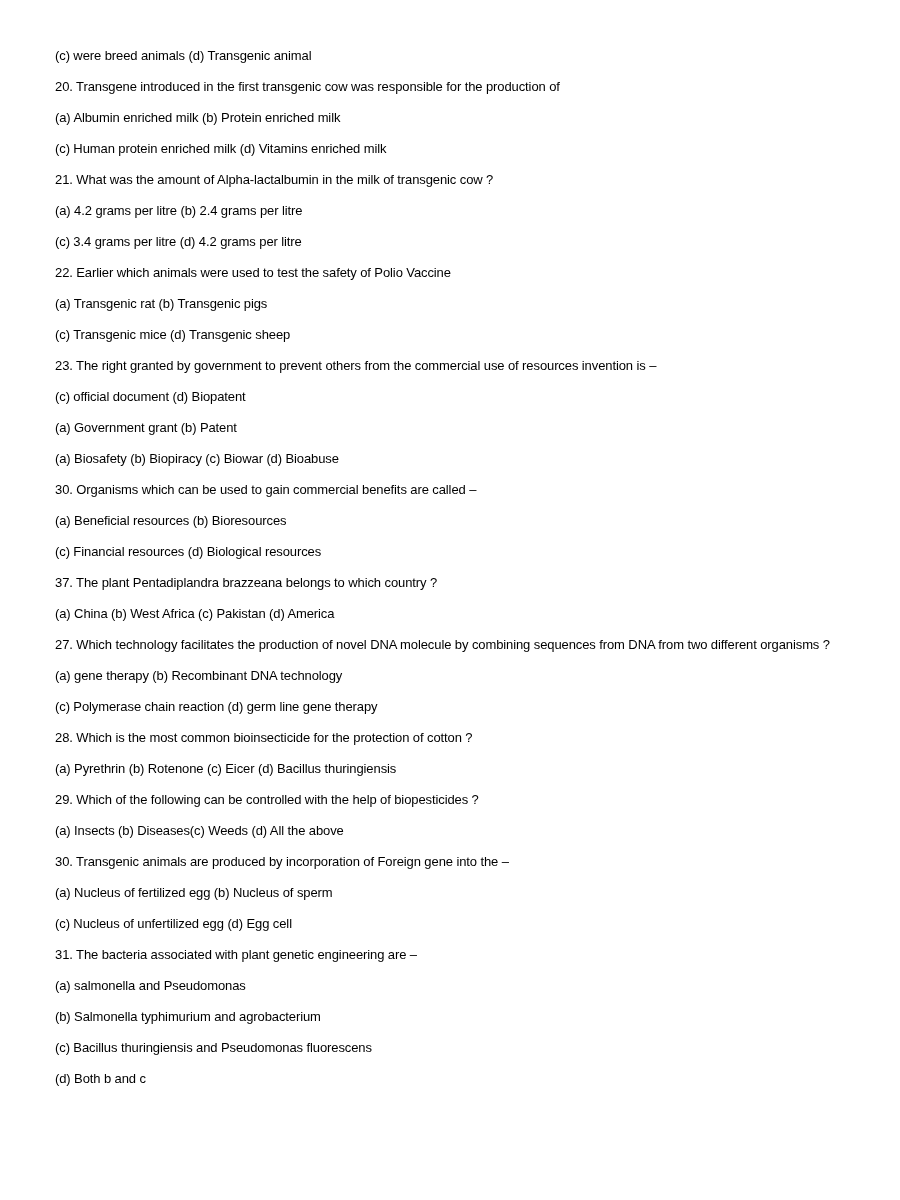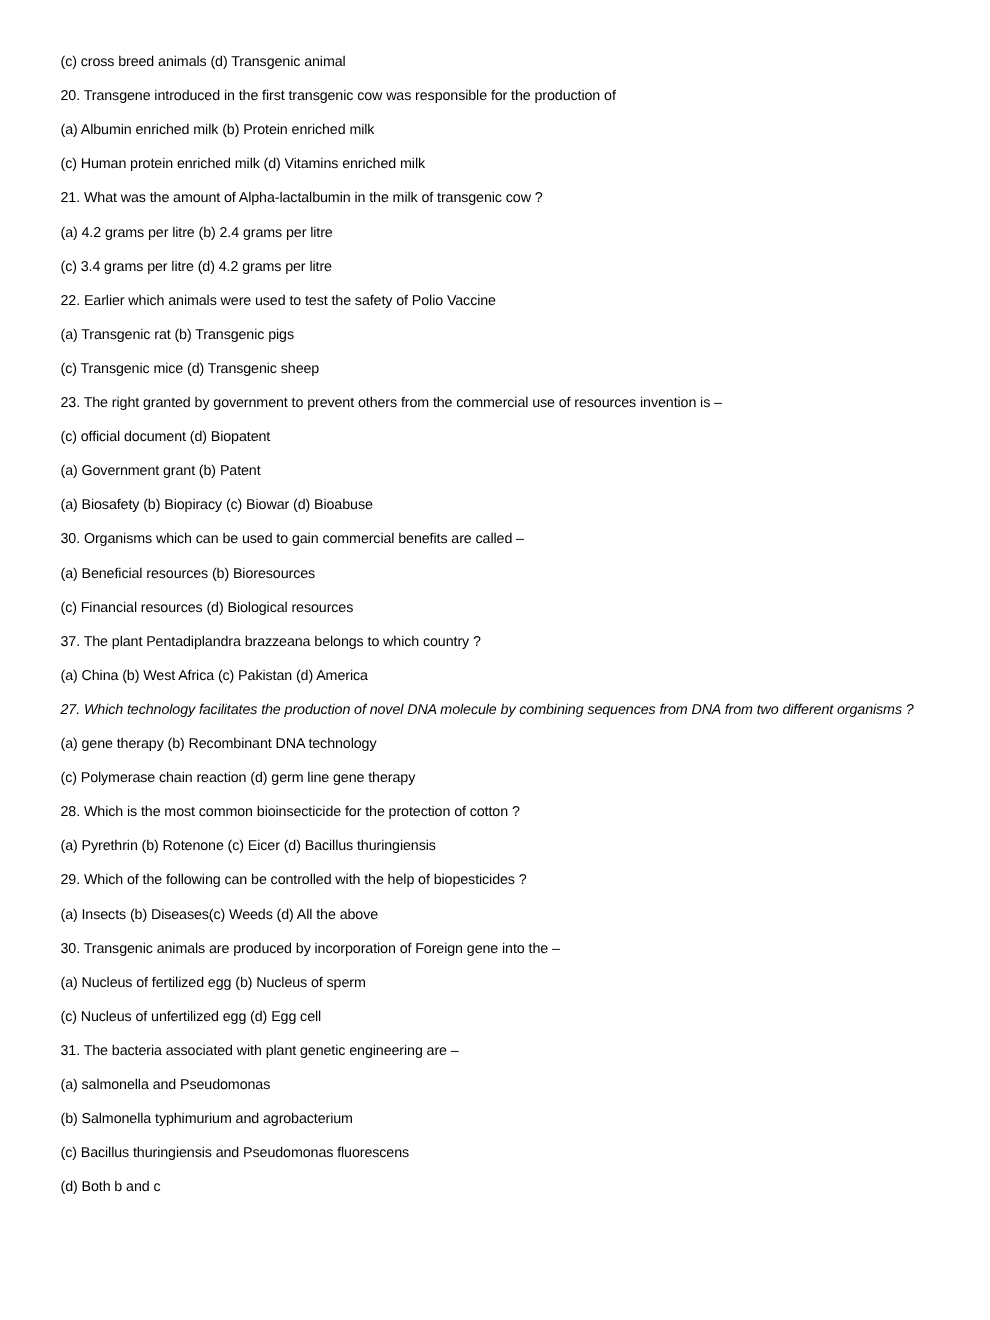--- a/index.html
+++ b/index.html
@@ -22,28 +22,27 @@
       width: 790px;
     }
     .line {
       font-size: 13px;
       line-height: 17px;
       margin: 0 0 14px 0;
       white-space: normal;
       letter-spacing: -0.1px;
     }
     .line.wrap {
-      font-style: italic;
     }
   </style>
 </head>
 <body>
 
 <div class="page">
-  <p class="line">(c) cross breed animals (d) Transgenic animal</p>
+  <p class="line">(c) were breed animals (d) Transgenic animal</p>
   <p class="line">20. Transgene introduced in the first transgenic cow was responsible for the production of</p>
   <p class="line">(a) Albumin enriched milk (b) Protein enriched milk</p>
   <p class="line">(c) Human protein enriched milk (d) Vitamins enriched milk</p>
   <p class="line">21. What was the amount of Alpha-lactalbumin in the milk of transgenic cow ?</p>
   <p class="line">(a) 4.2 grams per litre (b) 2.4 grams per litre</p>
   <p class="line">(c) 3.4 grams per litre (d) 4.2 grams per litre</p>
   <p class="line">22. Earlier which animals were used to test the safety of Polio Vaccine</p>
   <p class="line">(a) Transgenic rat (b) Transgenic pigs</p>
   <p class="line">(c) Transgenic mice (d) Transgenic sheep</p>
   <p class="line">23. The right granted by government to prevent others from the commercial use of resources invention is –</p>

